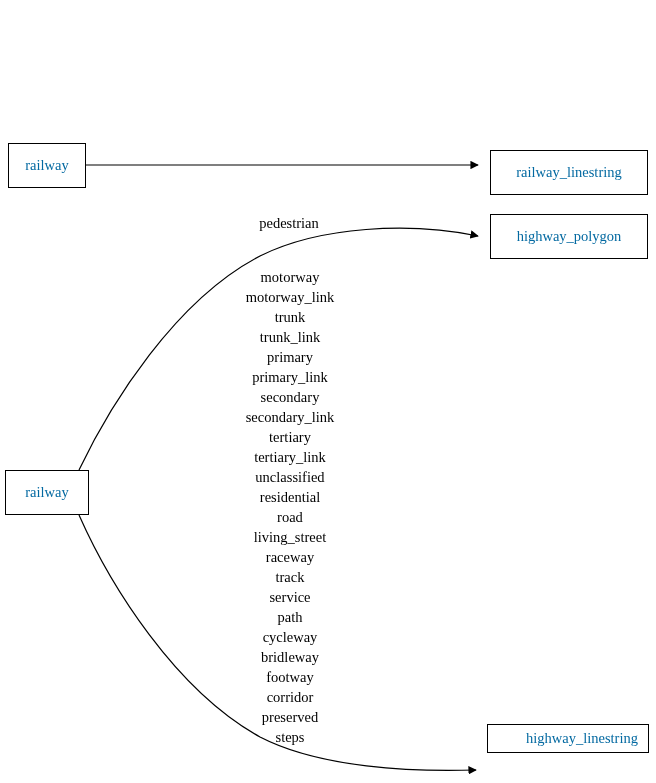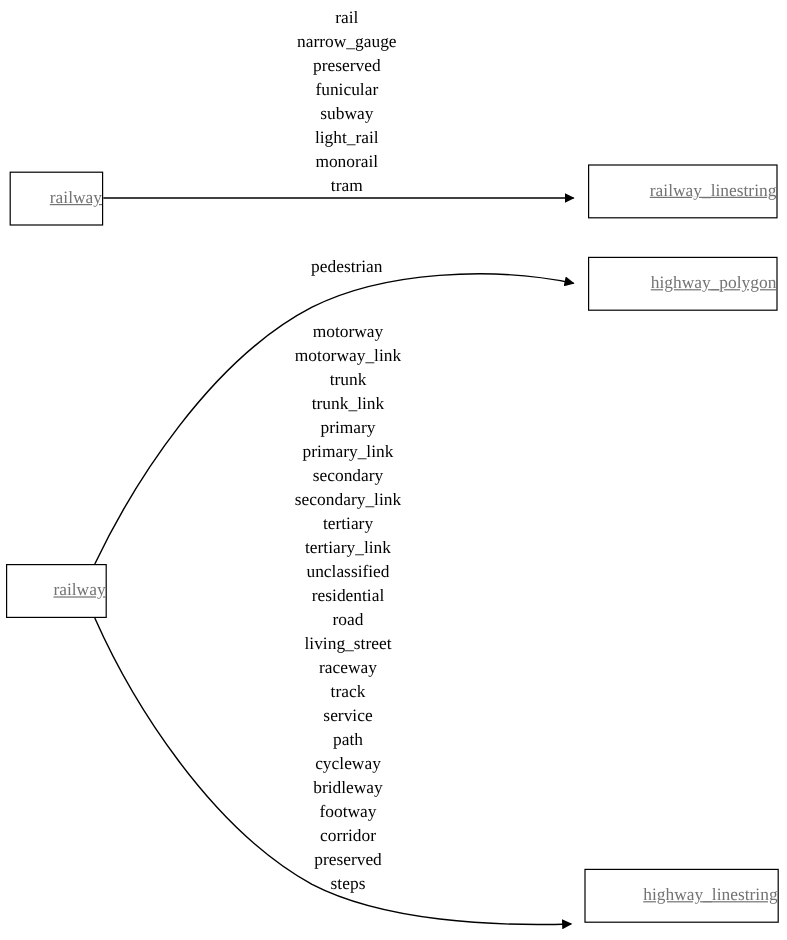--- a/index.html
+++ b/index.html
@@ -13,29 +13,28 @@
     height: 783px;
     background: #ffffff;
     font-family: "Liberation Serif", serif;
     overflow: hidden;
   }
   .node {
     position: absolute;
     box-sizing: border-box;
     border: 1px solid #000000;
     background: #ffffff;
-    color: #737373;
+    color: #0369a1;
     font-size: 14.5px;
     line-height: 1;
     display: flex;
     align-items: center;
-    justify-content: flex-end;
+    justify-content: center;
     white-space: nowrap;
     z-index: 3;
-    text-decoration: underline;
   }
   .edge-label-block {
     position: absolute;
     color: #000000;
     font-size: 14.5px;
     line-height: 20px;
     text-align: center;
     white-space: pre;
     z-index: 2;
   }
@@ -70,44 +69,36 @@
 
     <g>
       <path d="M 79 515 C 110 585 175 690 260 737 C 320 768 412 772 476 770" fill="none" stroke="#000000" stroke-width="1.2" marker-end="url(#arrow)"></path>
     </g>
   </svg>
 
   <div class="node" style="left:8px; top:143px; width:78px; height:45px;">
     <span>railway</span>
   </div>
 
-  <div class="node" style="left:490px; top:137px; width:158px; height:45px;">
+  <div class="node" style="left:490px; top:150px; width:158px; height:45px;">
     <span>railway_linestring</span>
   </div>
 
   <div class="node" style="left:490px; top:214px; width:158px; height:45px;">
     <span>highway_polygon</span>
   </div>
 
   <div class="node" style="left:5px; top:470px; width:84px; height:45px;">
     <span>railway</span>
   </div>
 
-  <div class="node" style="left:487px; top:724px; width:162px; height:45px;padding-left:28px;">
+  <div class="node" style="left:487px; top:724px; width:162px; height:29px;padding-left:28px;">
     <span>highway_linestring</span>
   </div>
 
-  <div class="edge-label-block" style="left:189px; top:5px; width:200px;">rail
-narrow_gauge
-preserved
-funicular
-subway
-light_rail
-monorail
-tram</div>
 
   <div class="edge-label-block" style="left:189px; top:213px; width:200px;">pedestrian</div>
 
   <div class="edge-label-block" style="left:190px; top:267px; width:200px;">motorway
 motorway_link
 trunk
 trunk_link
 primary
 primary_link
 secondary

